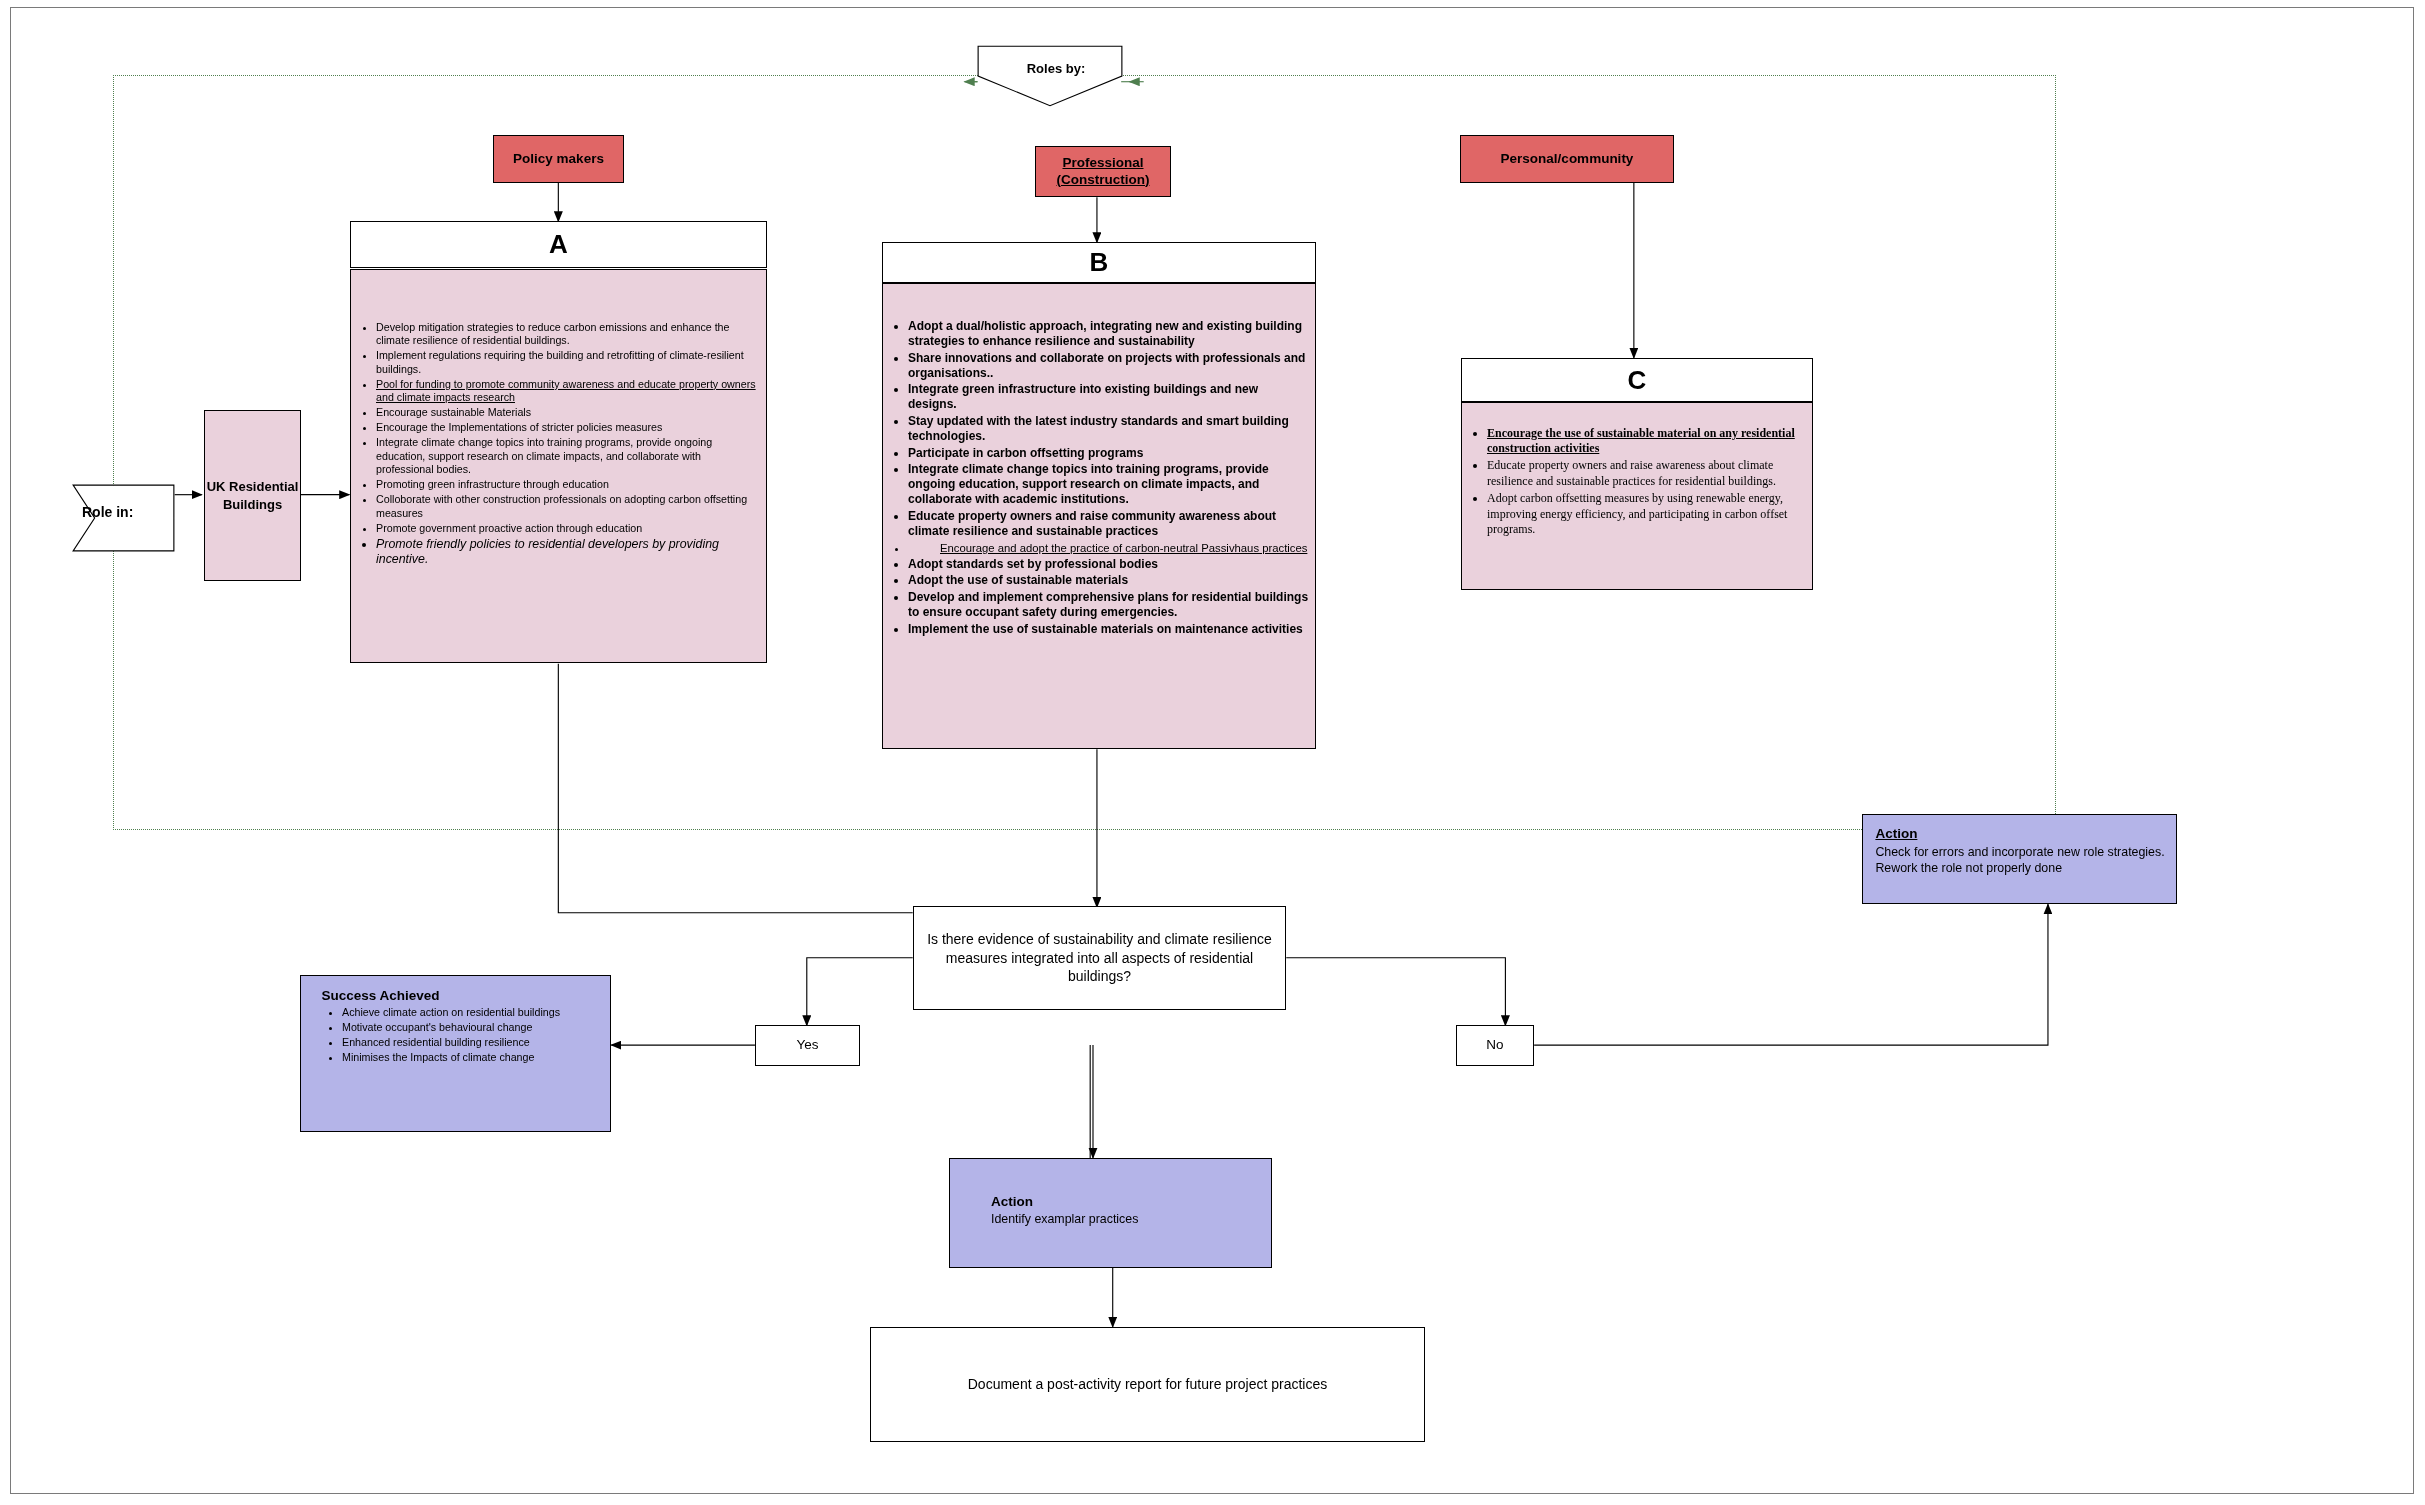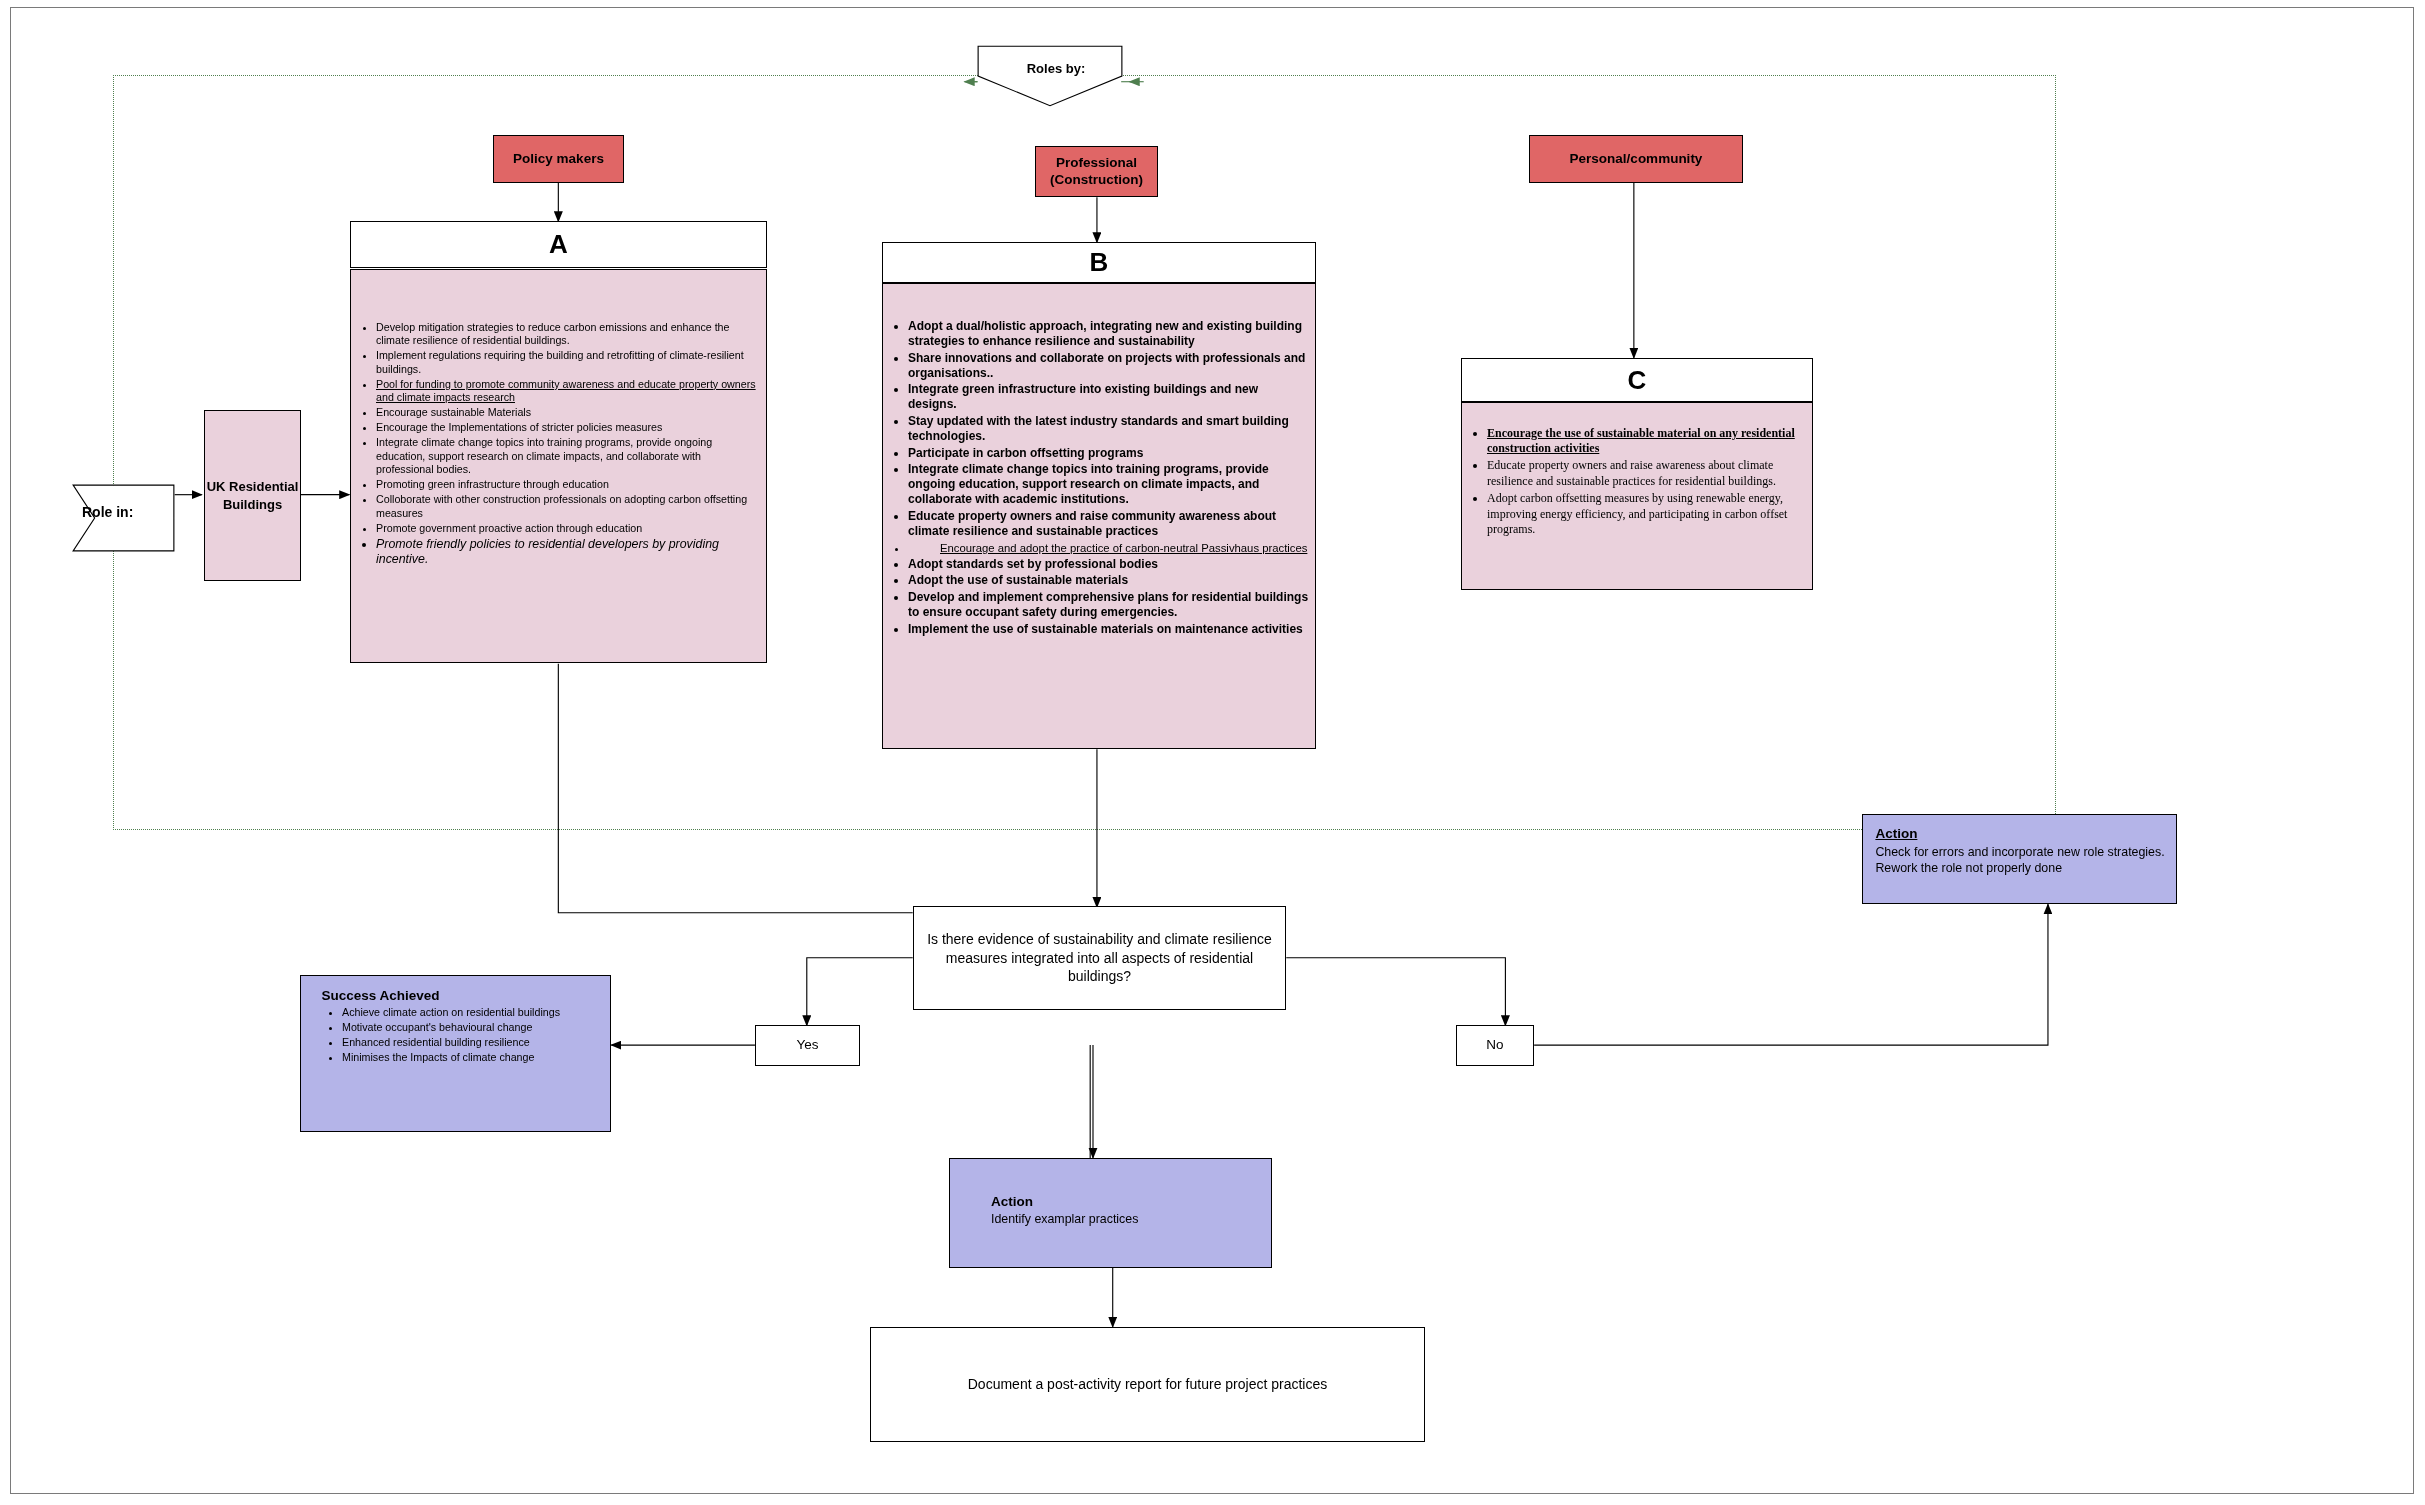--- a/index.html
+++ b/index.html
@@ -232,24 +232,24 @@
   </svg>
   <div class="role-in-label">Role in:</div>
 
   <div class="uk-res">
     <span>UK Residential Buildings</span>
   </div>
 
   <div class="node red-box" style="left:493px; top:135px; width:131px; height:48px;">
     <span>Policy makers</span>
   </div>
-  <div class="node red-box" style="left:1035px; top:146px; width:123px; height:51px;">
+  <div class="node red-box" style="left:1035px; top:146px; width:136px; height:51px;text-decoration:underline;">
     <span>Professional (Construction)</span>
   </div>
-  <div class="node red-box" style="left:1529px; top:135px; width:214px; height:48px;">
+  <div class="node red-box" style="left:1460px; top:135px; width:214px; height:48px;">
     <span>Personal/community</span>
   </div>
 
   <div class="node header-box" style="left:350px; top:221px; width:417px; height:47px;">
     <span>A</span>
   </div>
   <div class="node pink-box" style="left:350px; top:269px; width:417px; height:394px; padding-top:51px;">
     <ul class="bullets small-text">
       <li>Develop mitigation strategies to reduce carbon emissions and enhance the climate resilience of residential buildings.</li>
       <li>Implement regulations requiring the building and retrofitting of climate-resilient buildings.</li>

